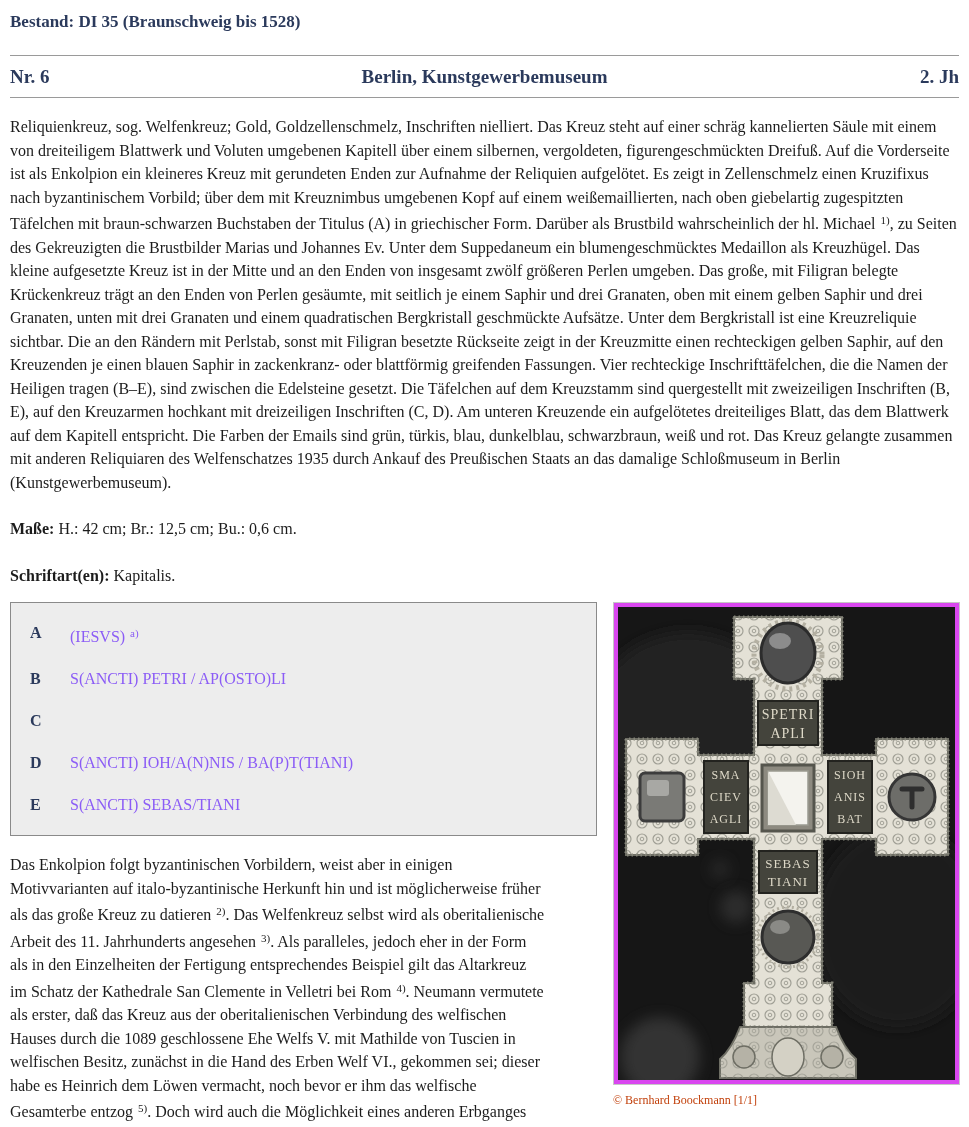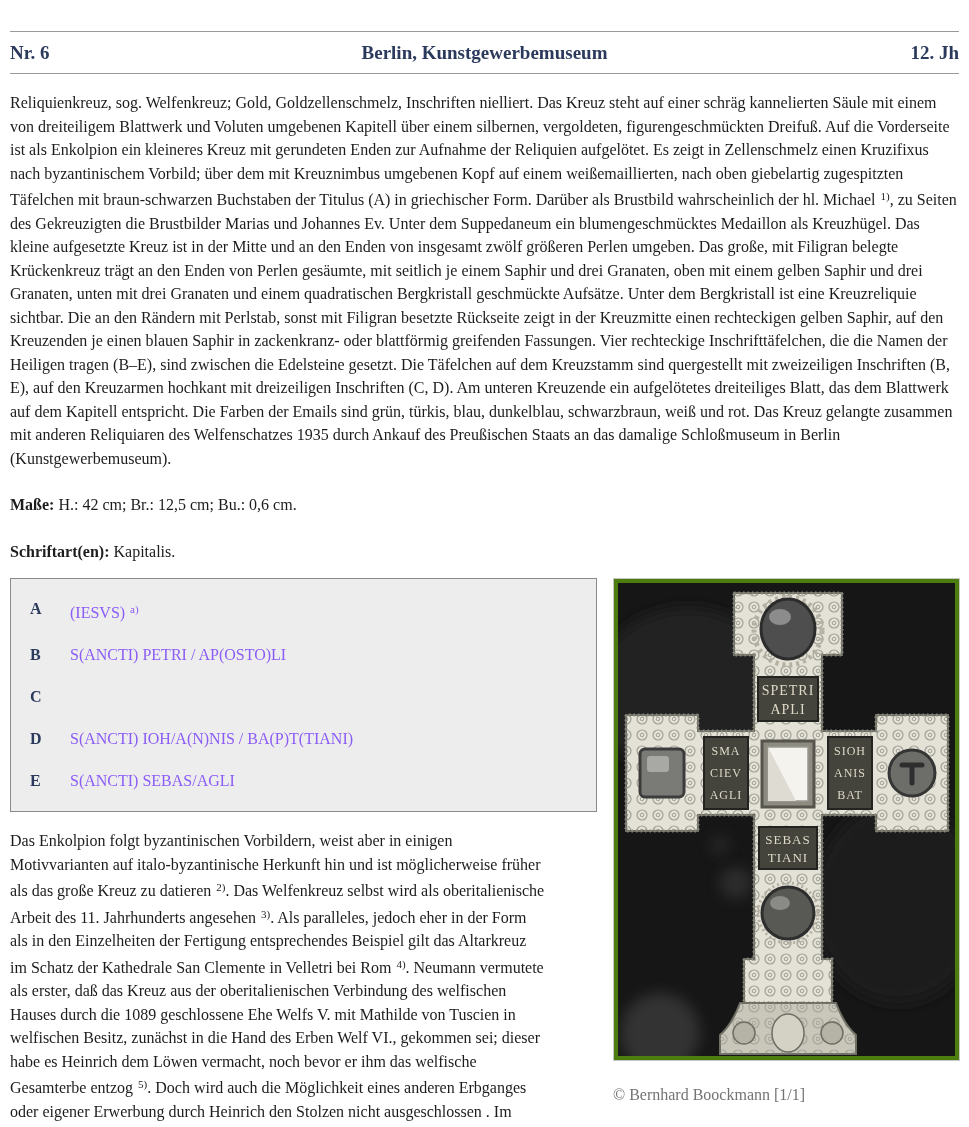--- a/index.html
+++ b/index.html
@@ -28,38 +28,39 @@
 
   .insc-box { background:#ededed; border:1px solid #8a8a8a; padding:9px 0; }
   .insc-row { display:flex; padding:11px 0; font-size:16px; line-height:20px; }
   .insc-letter { width:40px; padding-left:19px; font-weight:bold; color:#2b3a5c; flex:none; }
   .insc-text { flex:1; color:#8b5cf6; }
 
   .commentary { font-size:16px; line-height:23.5px; margin:17px 0 0 0; max-width:537px; }
 
   .sup { font-size:11px; vertical-align:5px; margin-left:1px; }
 
-  .photo-frame { width:337px; border:1px solid #c6c6c6; background:#4d7c0f; padding:4px; }
+  .photo-frame { width:337px; border:1px solid #c6c6c6; background:#d946ef; padding:4px; }
   .photo-frame svg { display:block; }
-  .caption { font-size:16px; color:#737373; margin-top:25px; }
+  .caption { font-size:12px; color:#c2410c; margin-top:8px; }
 
   .plaque-text { font-family:"Liberation Serif", serif; fill:#ded9c8; letter-spacing:1px; }
 </style>
 </head>
 <body>
 
 <div class="page">
 
+  <p class="bestand">Bestand: DI 35 (Braunschweig bis 1528)</p>
 
   <hr class="rule rule-top">
 
   <div class="head-row">
     <span class="head-left">Nr. 6</span>
     <span class="head-center">Berlin, Kunstgewerbemuseum</span>
-    <span class="head-right">12. Jh</span>
+    <span class="head-right">2. Jh</span>
   </div>
 
   <hr class="rule">
 
   <p class="desc">Reliquienkreuz, sog. Welfenkreuz; Gold, Goldzellenschmelz, Inschriften nielliert. Das Kreuz steht auf einer schräg kannelierten Säule mit einem von dreiteiligem Blattwerk und Voluten umgebenen Kapitell über einem silbernen, vergoldeten, figurengeschmückten Dreifuß. Auf die Vorderseite ist als Enkolpion ein kleineres Kreuz mit gerundeten Enden zur Aufnahme der Reliquien aufgelötet. Es zeigt in Zellenschmelz einen Kruzifixus nach byzantinischem Vorbild; über dem mit Kreuznimbus umgebenen Kopf auf einem weißemaillierten, nach oben giebelartig zugespitzten Täfelchen mit braun-schwarzen Buchstaben der Titulus (A) in griechischer Form. Darüber als Brustbild wahrscheinlich der hl. Michael <span class="sup">1)</span>, zu Seiten des Gekreuzigten die Brustbilder Marias und Johannes Ev. Unter dem Suppedaneum ein blumengeschmücktes Medaillon als Kreuzhügel. Das kleine aufgesetzte Kreuz ist in der Mitte und an den Enden von insgesamt zwölf größeren Perlen umgeben. Das große, mit Filigran belegte Krückenkreuz trägt an den Enden von Perlen gesäumte, mit seitlich je einem Saphir und drei Granaten, oben mit einem gelben Saphir und drei Granaten, unten mit drei Granaten und einem quadratischen Bergkristall geschmückte Aufsätze. Unter dem Bergkristall ist eine Kreuzreliquie sichtbar. Die an den Rändern mit Perlstab, sonst mit Filigran besetzte Rückseite zeigt in der Kreuzmitte einen rechteckigen gelben Saphir, auf den Kreuzenden je einen blauen Saphir in zackenkranz- oder blattförmig greifenden Fassungen. Vier rechteckige Inschrifttäfelchen, die die Namen der Heiligen tragen (B–E), sind zwischen die Edelsteine gesetzt. Die Täfelchen auf dem Kreuzstamm sind quergestellt mit zweizeiligen Inschriften (B, E), auf den Kreuzarmen hochkant mit dreizeiligen Inschriften (C, D). Am unteren Kreuzende ein aufgelötetes dreiteiliges Blatt, das dem Blattwerk auf dem Kapitell entspricht. Die Farben der Emails sind grün, türkis, blau, dunkelblau, schwarzbraun, weiß und rot. Das Kreuz gelangte zusammen mit anderen Reliquiaren des Welfenschatzes 1935 durch Ankauf des Preußischen Staats an das damalige Schloßmuseum in Berlin (Kunstgewerbemuseum).</p>
 
   <p class="meta"><span class="lbl">Maße:</span><span> H.: 42 cm; Br.: 12,5 cm; Bu.: 0,6 cm.</span></p>
 
   <p class="meta"><span class="lbl">Schriftart(en):</span><span> Kapitalis.</span></p>
 
@@ -78,21 +79,21 @@
         </div>
         <div class="insc-row">
           <span class="insc-letter">C</span>
         </div>
         <div class="insc-row">
           <span class="insc-letter">D</span>
           <span class="insc-text">S(ANCTI) IOH/A(N)NIS / BA(P)T(TIANI)</span>
         </div>
         <div class="insc-row">
           <span class="insc-letter">E</span>
-          <span class="insc-text">S(ANCTI) SEBAS/AGLI</span>
+          <span class="insc-text">S(ANCTI) SEBAS/TIANI</span>
         </div>
       </div>
 
       <p class="commentary">Das Enkolpion folgt byzantinischen Vorbildern, weist aber in einigen Motivvarianten auf italo-byzantinische Herkunft hin und ist möglicherweise früher als das große Kreuz zu datieren <span class="sup">2)</span>. Das Welfenkreuz selbst wird als oberitalienische Arbeit des 11. Jahrhunderts angesehen <span class="sup">3)</span>. Als paralleles, jedoch eher in der Form als in den Einzelheiten der Fertigung entsprechendes Beispiel gilt das Altarkreuz im Schatz der Kathedrale San Clemente in Velletri bei Rom <span class="sup">4)</span>. Neumann vermutete als erster, daß das Kreuz aus der oberitalienischen Verbindung des welfischen Hauses durch die 1089 geschlossene Ehe Welfs V. mit Mathilde von Tuscien in welfischen Besitz, zunächst in die Hand des Erben Welf VI., gekommen sei; dieser habe es Heinrich dem Löwen vermacht, noch bevor er ihm das welfische Gesamterbe entzog <span class="sup">5)</span>. Doch wird auch die Möglichkeit eines anderen Erbganges oder eigener Erwerbung durch Heinrich den Stolzen nicht ausgeschlossen . Im Reliquienverzeichnis von 1482 wird es als Vortragekreuz des Dekans an hohen Festtagen aufgeführt .</p>
 
     </div>
 
     <div class="right-col">
 
       <div class="photo-frame">

